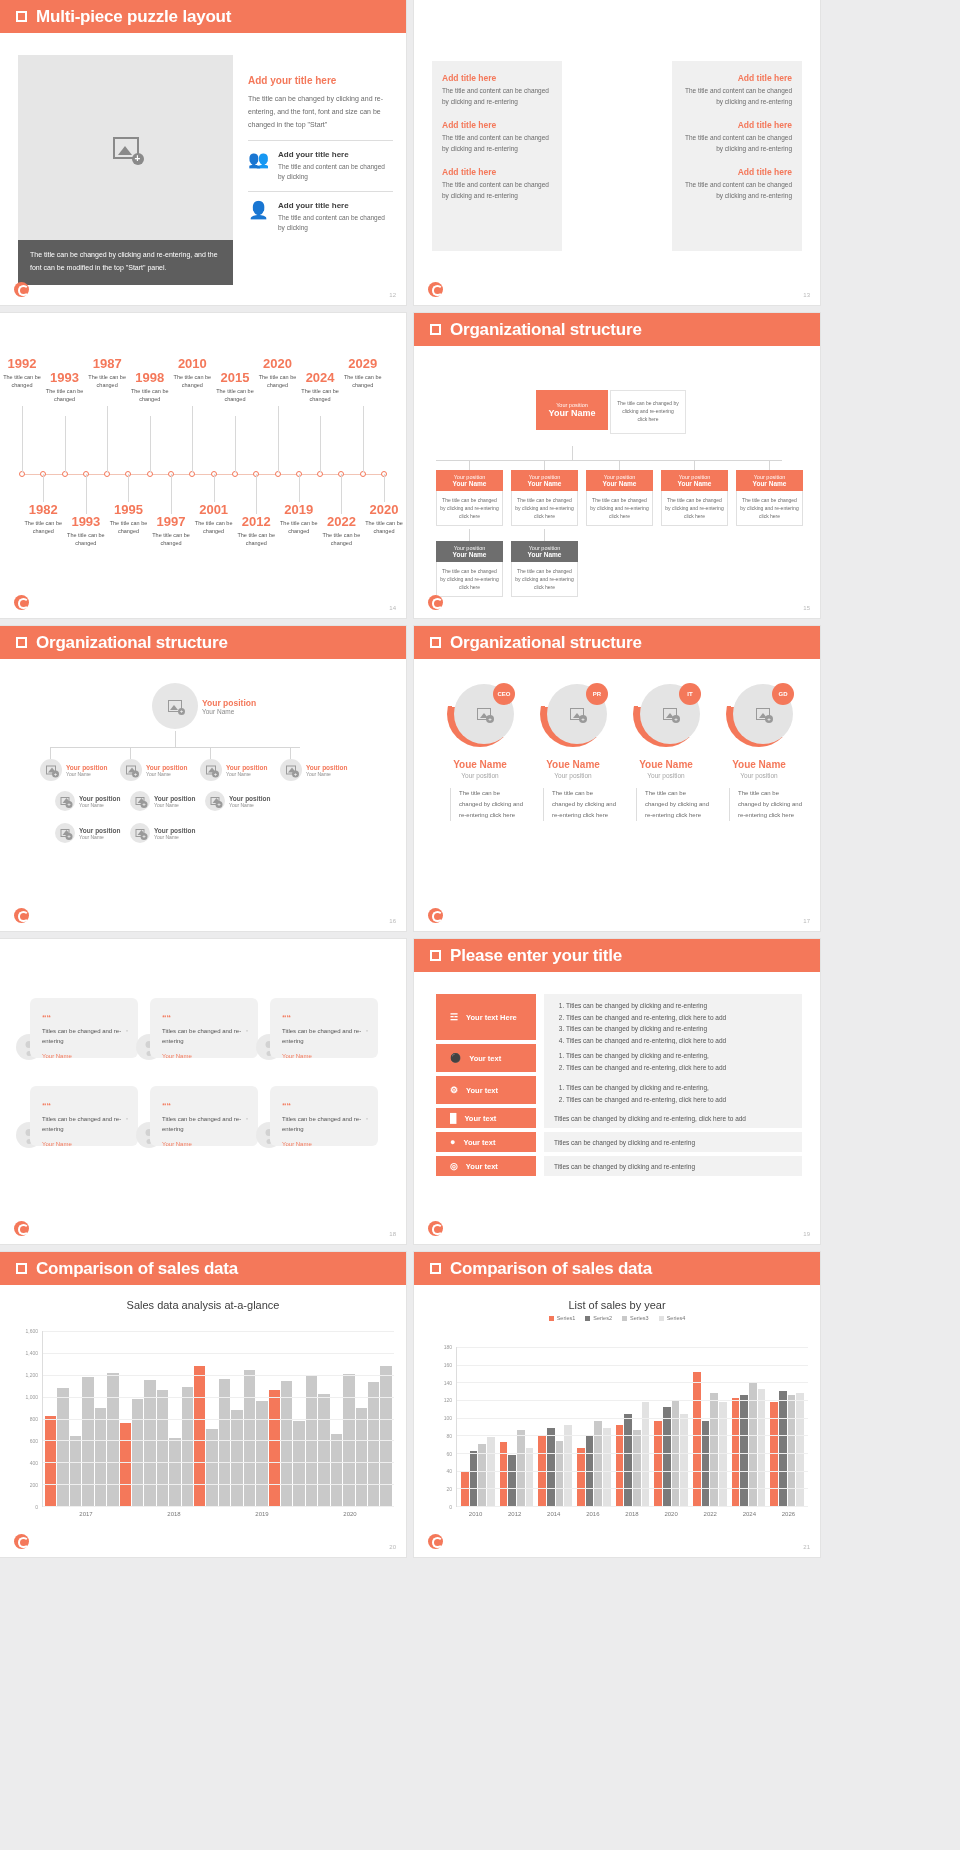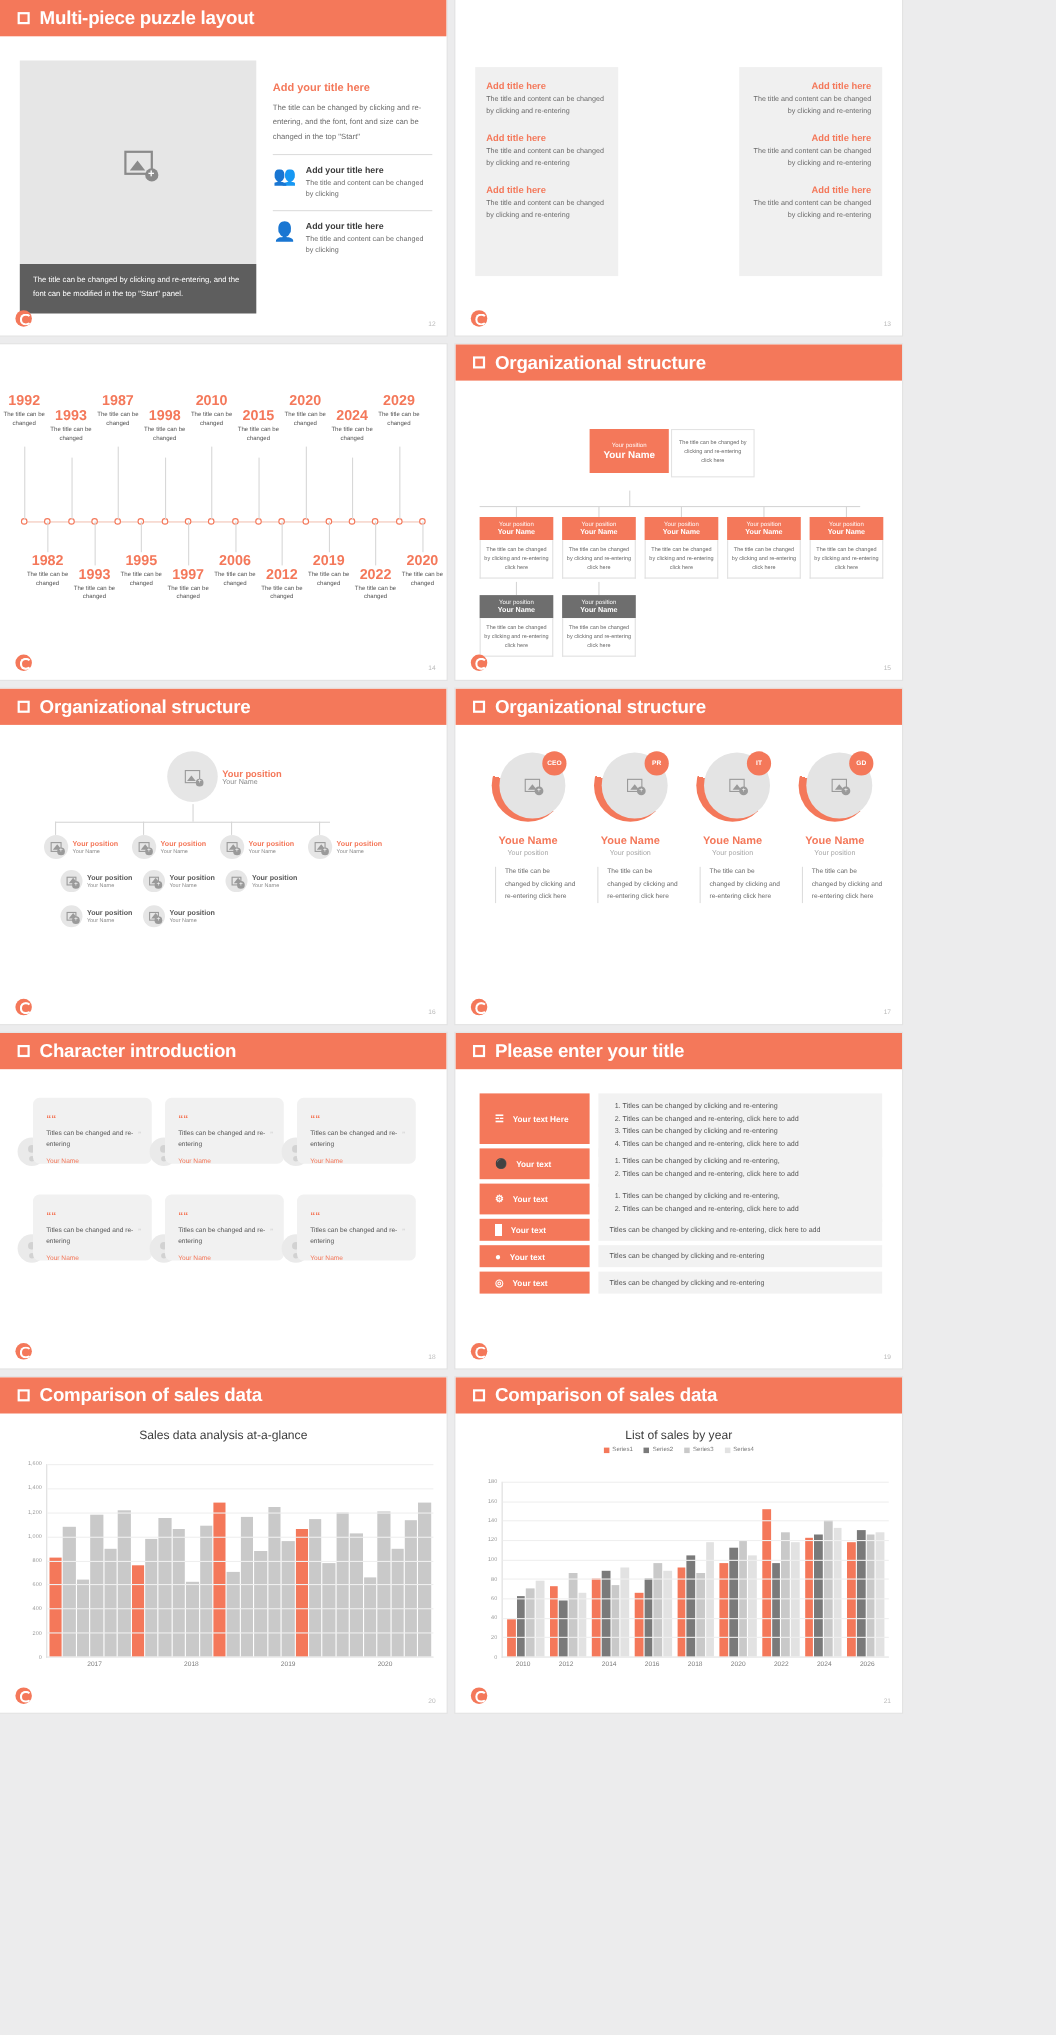--- a/index.html
+++ b/index.html
@@ -296,21 +296,21 @@
           <div class="y">1995</div>
           <div class="d">The title can be changed</div>
         </div>
         <div class="tl-tick" style="left: 171.059px; top: 128px; height: 40px;"></div>
         <div class="tl-item" style="left: 144.059px; top: 168px;">
           <div class="y">1997</div>
           <div class="d">The title can be changed</div>
         </div>
         <div class="tl-tick" style="left: 213.647px; top: 128px; height: 28px;"></div>
         <div class="tl-item" style="left: 186.647px; top: 156px;">
-          <div class="y">2006</div>
+          <div class="y">2001</div>
           <div class="d">The title can be changed</div>
         </div>
         <div class="tl-tick" style="left: 256.235px; top: 128px; height: 40px;"></div>
         <div class="tl-item" style="left: 229.235px; top: 168px;">
           <div class="y">2012</div>
           <div class="d">The title can be changed</div>
         </div>
         <div class="tl-tick" style="left: 298.824px; top: 128px; height: 28px;"></div>
         <div class="tl-item" style="left: 271.824px; top: 156px;">
           <div class="y">2019</div>
@@ -579,24 +579,20 @@
           <div class="nm">Youe Name</div>
           <div class="ps">Your position</div>
           <div class="dsc">The title can be changed by clicking and re-entering click here</div>
         </div>
       </div>
     <div class="logo"></div>
     <div class="pnum">17</div>
   </div>
 
   <div class="slide">
-    <div class="sbar">
-      <span class="sq"></span>
-      <span class="stitle">Character introduction</span>
-    </div>
     <div class="body" id="s18-body">
         <div class="q-av" style="left: 16px; top: 62px;"></div>
         <div class="q-card" style="left: 30px; top: 26px;"><span class="qm">““</span><div class="tx">Titles can be changed and re-entering</div><div class="nm">Your Name</div><span class="qe">”</span></div>
         <div class="q-av" style="left: 136px; top: 62px;"></div>
         <div class="q-card" style="left: 150px; top: 26px;"><span class="qm">““</span><div class="tx">Titles can be changed and re-entering</div><div class="nm">Your Name</div><span class="qe">”</span></div>
         <div class="q-av" style="left: 256px; top: 62px;"></div>
         <div class="q-card" style="left: 270px; top: 26px;"><span class="qm">““</span><div class="tx">Titles can be changed and re-entering</div><div class="nm">Your Name</div><span class="qe">”</span></div>
         <div class="q-av" style="left: 16px; top: 150px;"></div>
         <div class="q-card" style="left: 30px; top: 114px;"><span class="qm">““</span><div class="tx">Titles can be changed and re-entering</div><div class="nm">Your Name</div><span class="qe">”</span></div>
         <div class="q-av" style="left: 136px; top: 150px;"></div>

